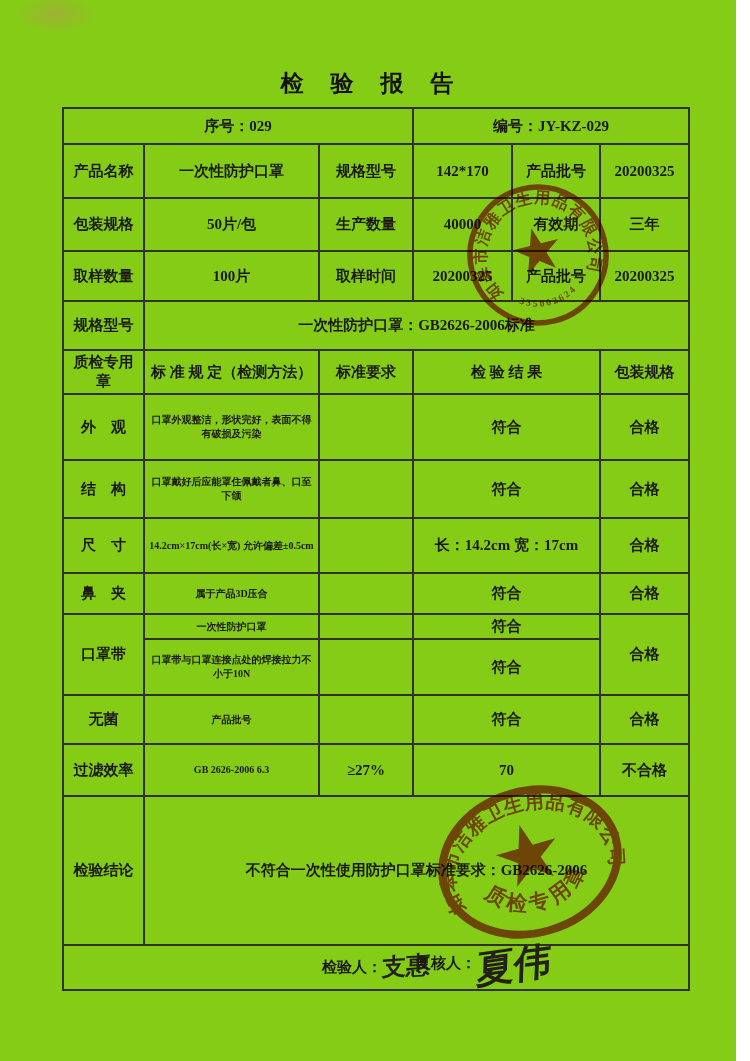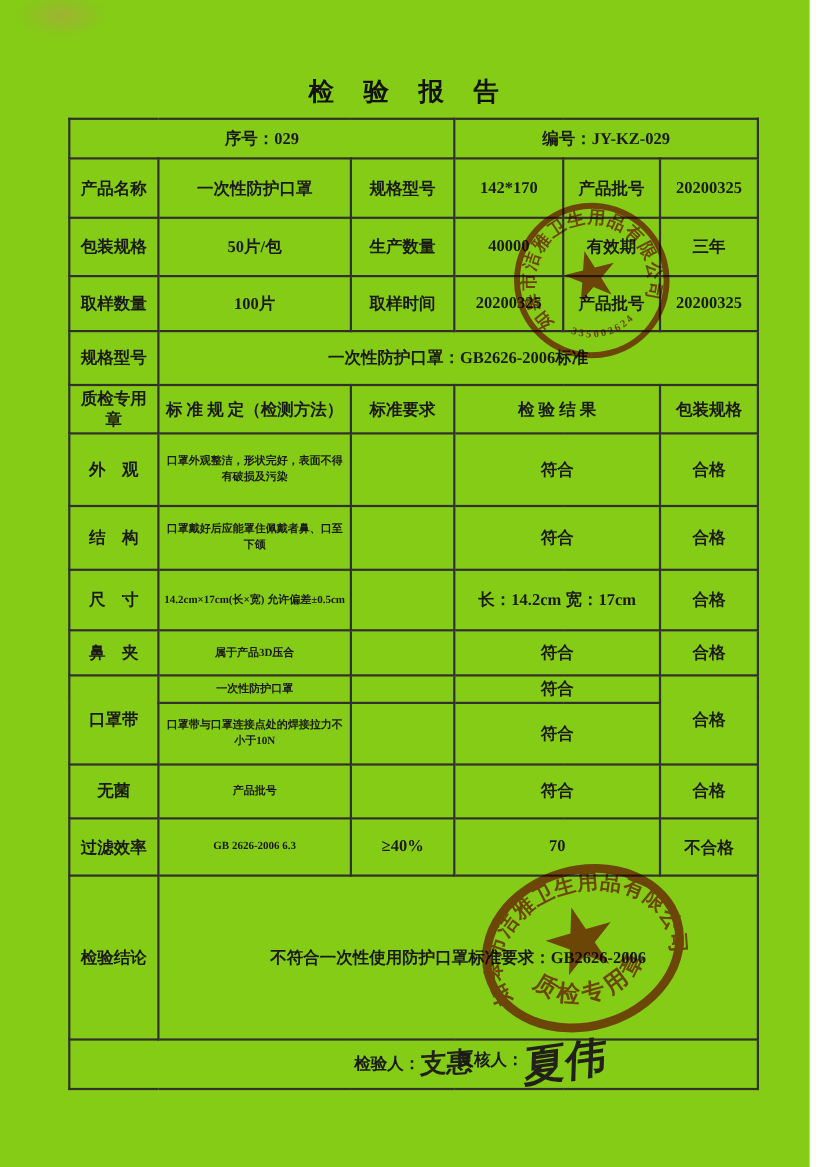--- a/index.html
+++ b/index.html
@@ -170,21 +170,21 @@
       <td class="h47">无菌</td>
       <td class="small">产品批号</td>
       <td></td>
       <td colspan="2">符合</td>
       <td>合格</td>
     </tr>
 
     <tr>
       <td class="h50">过滤效率</td>
       <td class="small">GB 2626-2006 6.3</td>
-      <td>≥40%</td>
+      <td>≥27%</td>
       <td colspan="2">70</td>
       <td>不合格</td>
     </tr>
 
     <tr>
       <td class="h147">检验结论</td>
       <td colspan="5">不符合一次性使用防护口罩标准要求：GB2626-2006</td>
     </tr>
 
     <tr>

